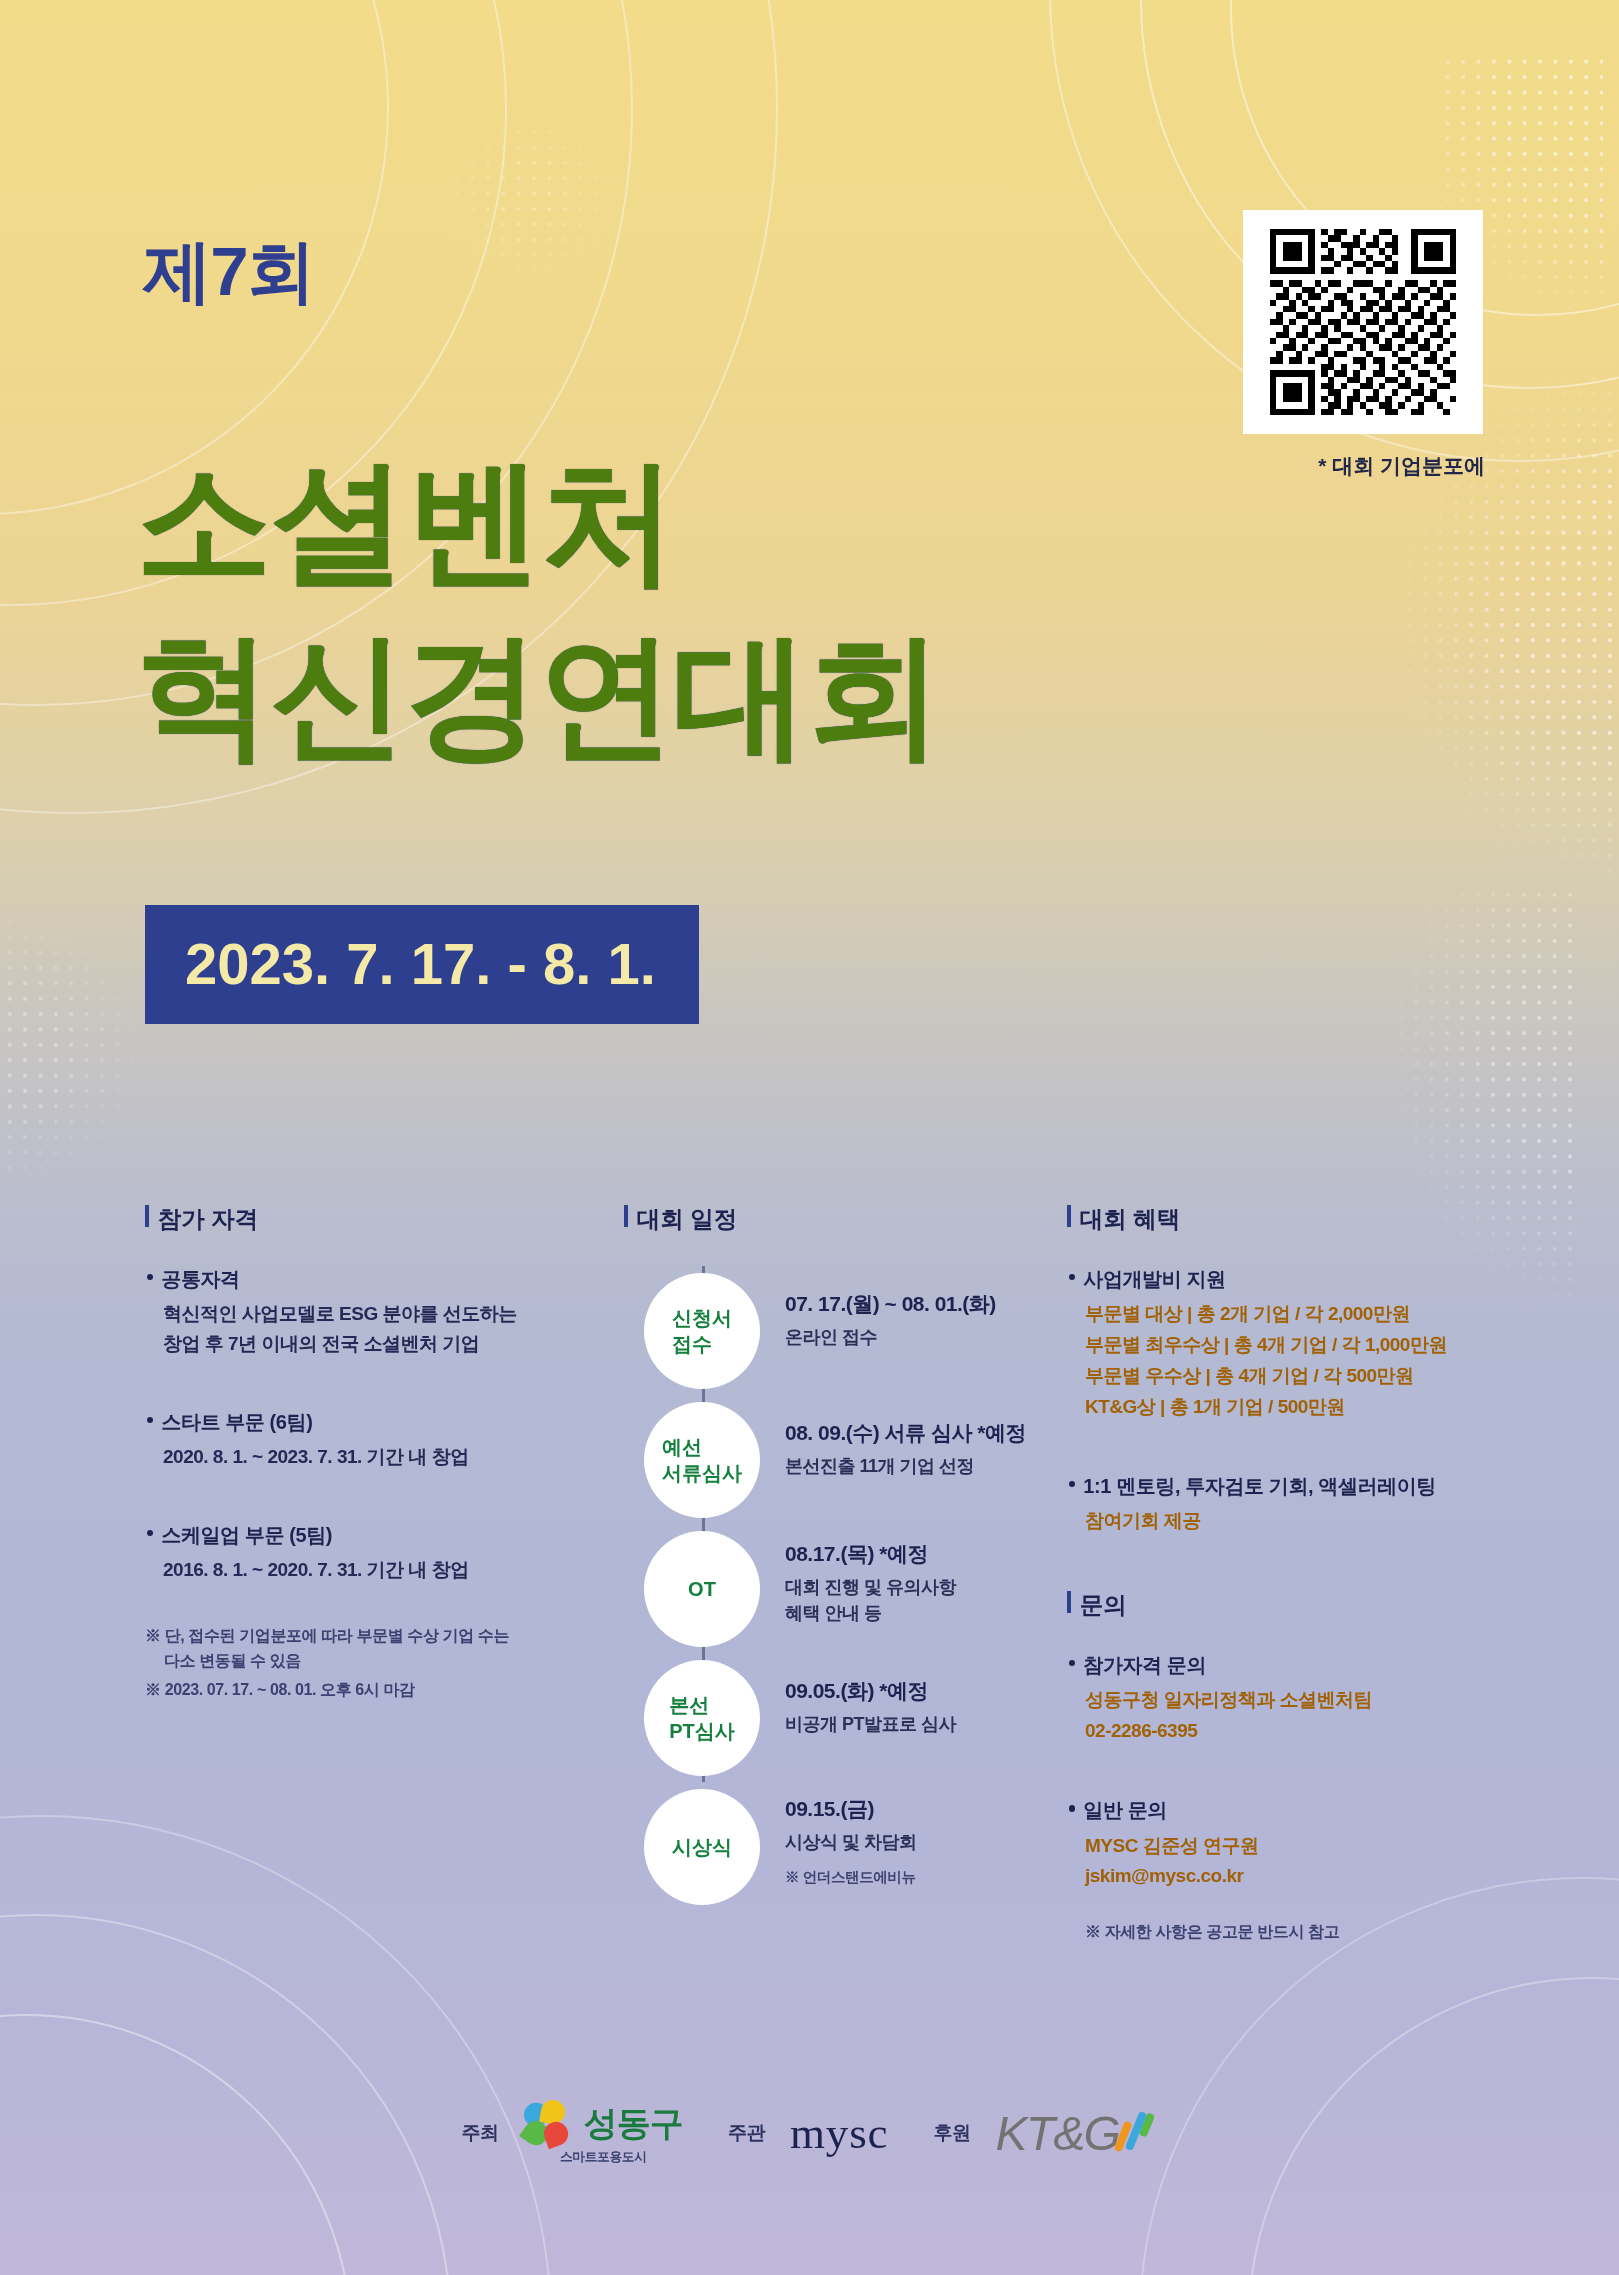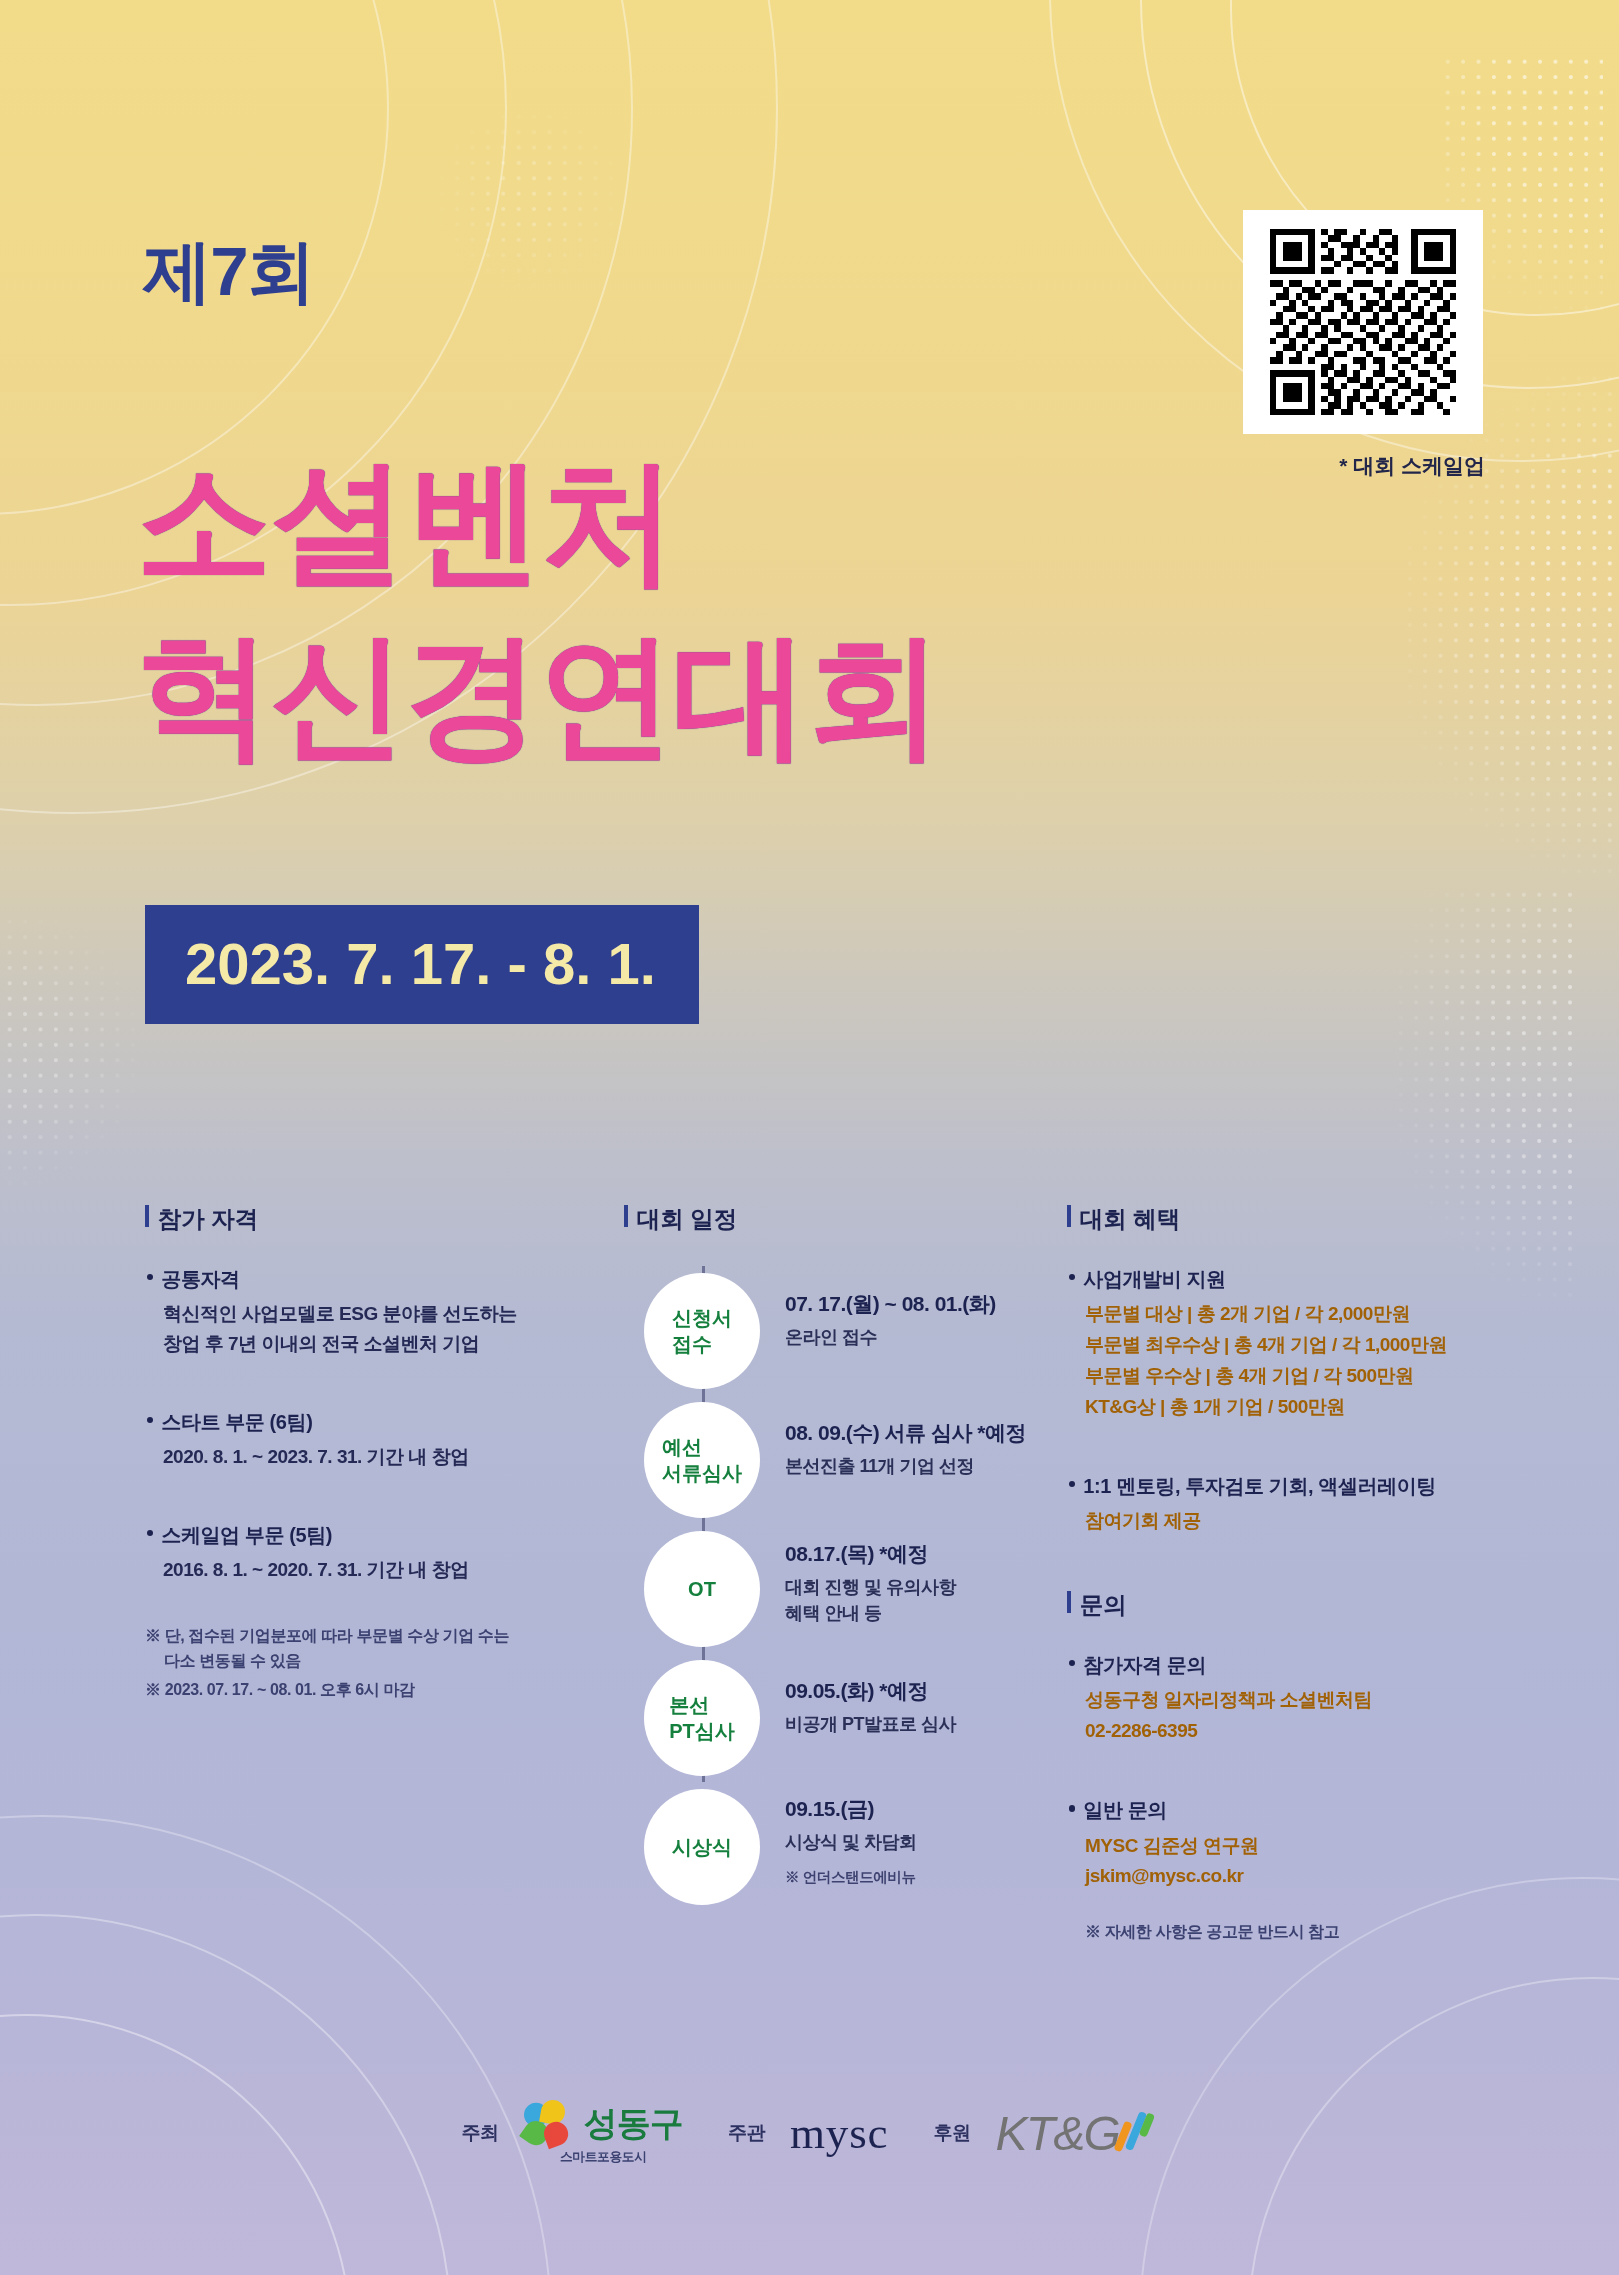--- a/index.html
+++ b/index.html
@@ -68,21 +68,21 @@
 
   
   .poster { position: relative; width: 1619px; height: 2276px; }
 
   .ordinal {
     position: absolute; left: 143px; top: 226px;
     font-size: 69px; font-weight: 800; color: #2f3f8f; letter-spacing: -1.8px;
   }
   .title-main {
     position: absolute; left: 136px; top: 434px;
-    font-size: 136px; font-weight: 900; color: #ec4899;
+    font-size: 136px; font-weight: 900; color: #4d7c0f;
     letter-spacing: -0.9px; line-height: 1.28;
     text-shadow: 0 0 0.9px #2f3f8f;
   }
   .title-main .line2 { display: block; letter-spacing: -1.8px; }
 
   .date-badge {
     position: absolute; left: 145px; top: 905px;
     background: #2f3f8f; color: #f5e9a8;
     font-size: 58px; font-weight: 800; letter-spacing: 0px;
     padding: 25px 43px 27px 40px;
@@ -458,21 +458,21 @@
           <rect x="26" y="27" width="1" height="1"></rect>
         <rect x="8" y="28" width="2" height="1"></rect>
           <rect x="11" y="28" width="2" height="1"></rect>
           <rect x="15" y="28" width="1" height="1"></rect>
           <rect x="18" y="28" width="2" height="1"></rect>
           <rect x="22" y="28" width="2" height="1"></rect>
           <rect x="27" y="28" width="1" height="1"></rect>
       </g>
     </svg>
   </div>
-  <div class="qr-caption">* 대회 스케일업</div>
+  <div class="qr-caption">* 대회 기업분포에</div>
 
   <div class="columns">
 
     <div class="col col-a">
       <div class="sec-head">참가 자격</div>
 
       <div class="bullet-item">
         <div class="bullet-title">공통자격</div>
         <div class="bullet-body" style="white-space:pre-line">혁신적인 사업모델로 ESG 분야를 선도하는
 창업 후 7년 이내의 전국 소셜벤처 기업</div>

